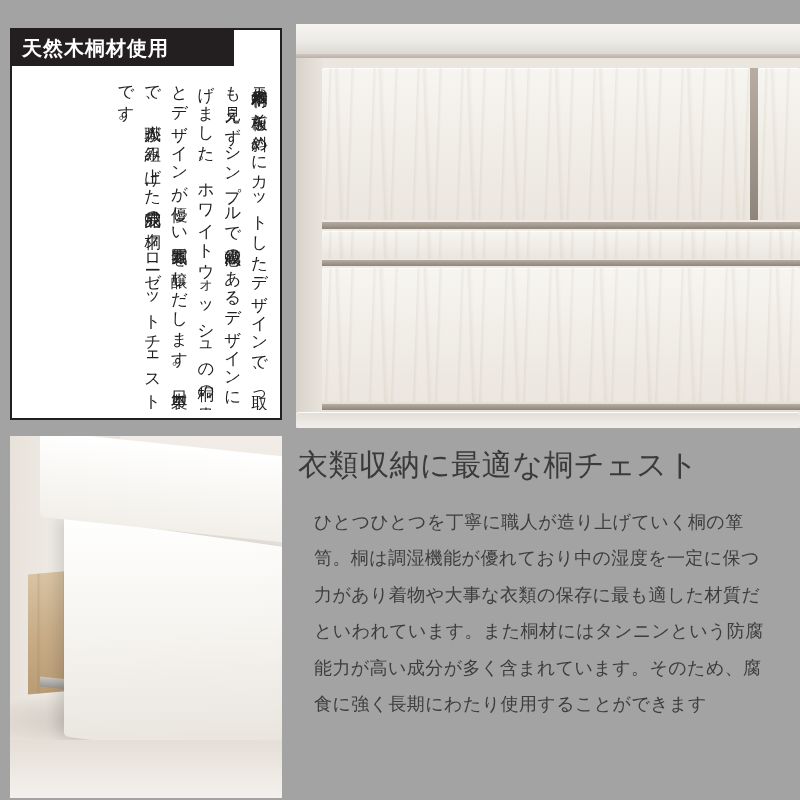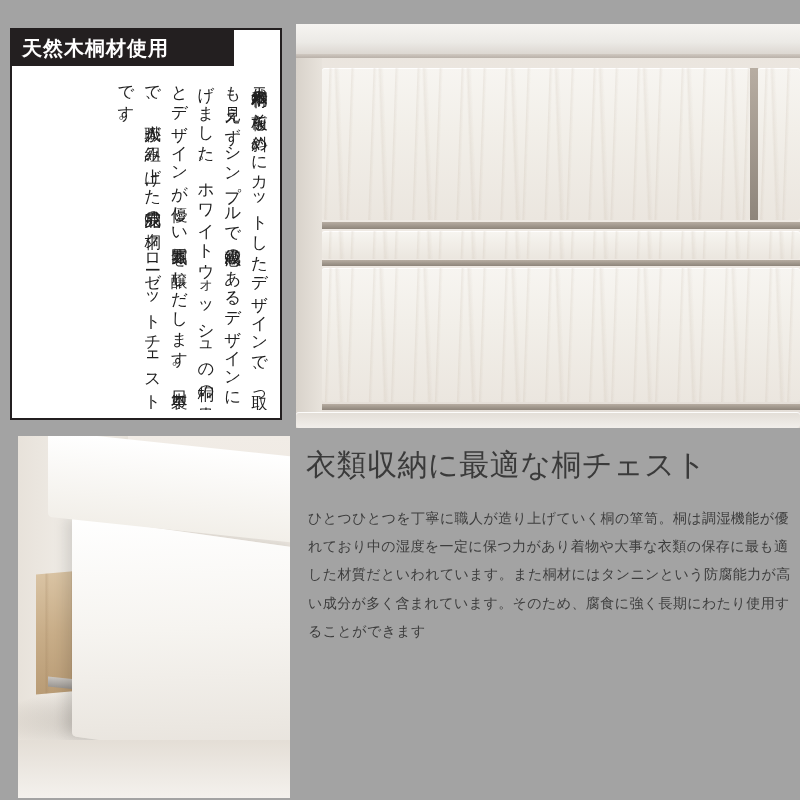--- a/index.html
+++ b/index.html
@@ -133,21 +133,21 @@
         rgba(190,176,160,0.00) 44px);
     opacity: .85;
   }
   .gap {
     position: absolute;
     background: linear-gradient(180deg,#b7ada2,#8e857b);
   }
   
   .bottom-section {
     position: absolute;
-    left: 8px;
+    left: 0;
     top: 432px;
     width: 784px;
     height: 368px;
   }
   .bottom-left-photo {
     position: absolute;
     left: 10px;
     top: 4px;
     width: 272px;
     height: 362px;
@@ -220,25 +220,25 @@
   }
   .b-title {
     font-size: 30px;
     line-height: 1.25;
     color: #3a3a3a;
     letter-spacing: 0.5px;
     margin: 0 0 20px 0;
     font-weight: normal;
   }
   .b-body {
-    font-size: 14px;
+    font-size: 18px;
     line-height: 2.03;
     color: #3d3d3d;
     letter-spacing: 0.4px;
-    margin: 2px;
+    margin: 16px;
     white-space: pre-wrap;
   }
 </style>
 </head>
 <body>
 
 <div class="page">
 
   <div class="top-section">
 

